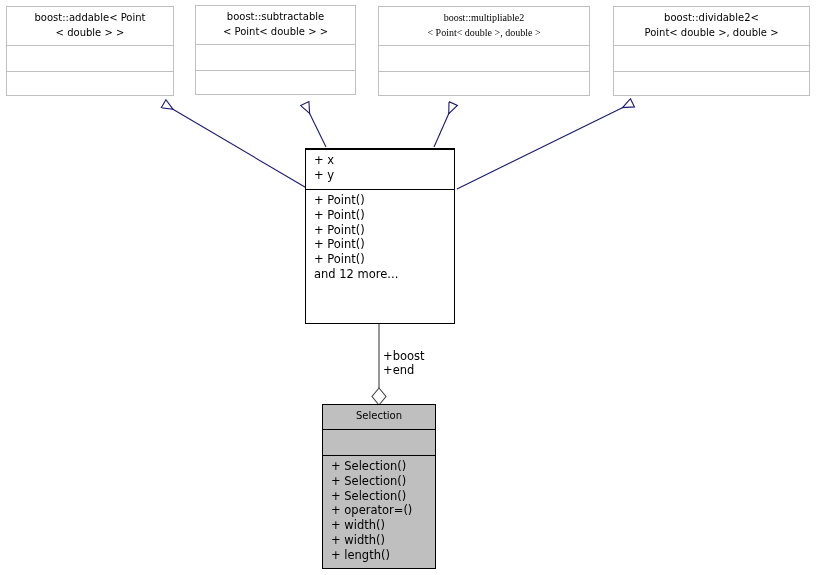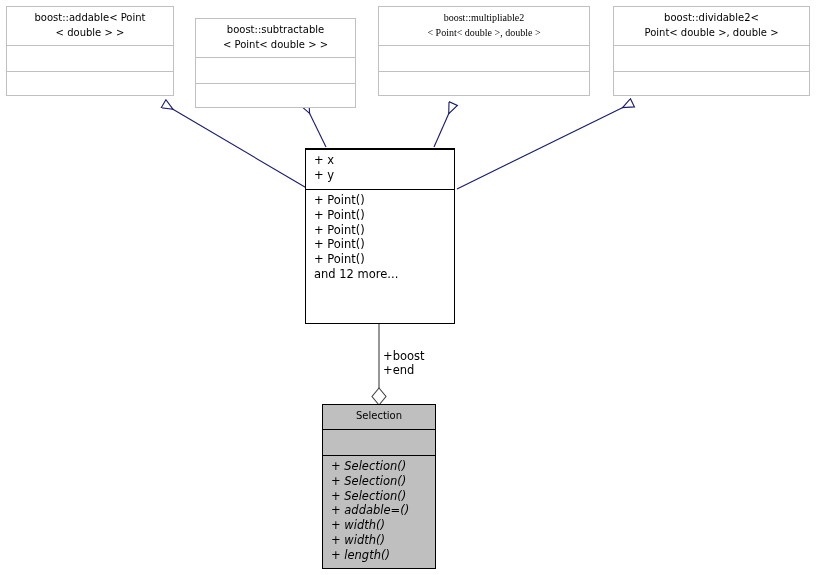--- a/index.html
+++ b/index.html
@@ -128,21 +128,21 @@
     </g>
   </svg>
 
   <div class="node base-node" style="left:6px; top:6px; width:168px; height:90px;">
     <div class="compartment title" style="height:38px;">boost::addable&lt; Point
 &lt; double &gt; &gt;</div>
     <div class="compartment attrs sep" style="height:26px;"></div>
     <div class="compartment ops sep" style="height:24px;"></div>
   </div>
 
-  <div class="node base-node" style="left:195px; top:18px; width:161px; height:90px;">
+  <div class="node base-node" style="left:195px; top:5px; width:161px; height:90px;">
     <div class="compartment title" style="height:38px;">boost::subtractable
 &lt; Point&lt; double &gt; &gt;</div>
     <div class="compartment attrs sep" style="height:26px;"></div>
     <div class="compartment ops sep" style="height:24px;"></div>
   </div>
 
   <div class="node base-node" style="left:378px; top:6px; width:212px; height:90px;">
     <div class="compartment title" style="height:38px;font-family:Liberation Serif, serif;">boost::multipliable2
 &lt; Point&lt; double &gt;, double &gt;</div>
     <div class="compartment attrs sep" style="height:26px;"></div>
@@ -170,24 +170,24 @@
       <div class="row">and 12 more...</div>
     </div>
   </div>
 
   <div class="edge-label" style="left:383px; top:349px;">+boost</div>
   <div class="edge-label" style="left:383px; top:363px;">+end</div>
 
   <div class="node usage-node" style="left:322px; top:404px; width:114px; height:165px;">
     <div class="compartment title" style="height:24px;">Selection</div>
     <div class="compartment attrs sep" style="height:26px;"></div>
-    <div class="compartment ops sep" style="height:113px;font-style:italic;">
+    <div class="compartment ops sep" style="height:113px;">
       <div class="row">+ Selection()</div>
       <div class="row">+ Selection()</div>
       <div class="row">+ Selection()</div>
-      <div class="row">+ addable=()</div>
+      <div class="row">+ operator=()</div>
       <div class="row">+ width()</div>
       <div class="row">+ width()</div>
       <div class="row">+ length()</div>
     </div>
   </div>
 
 </div>
 
 </body></html>

